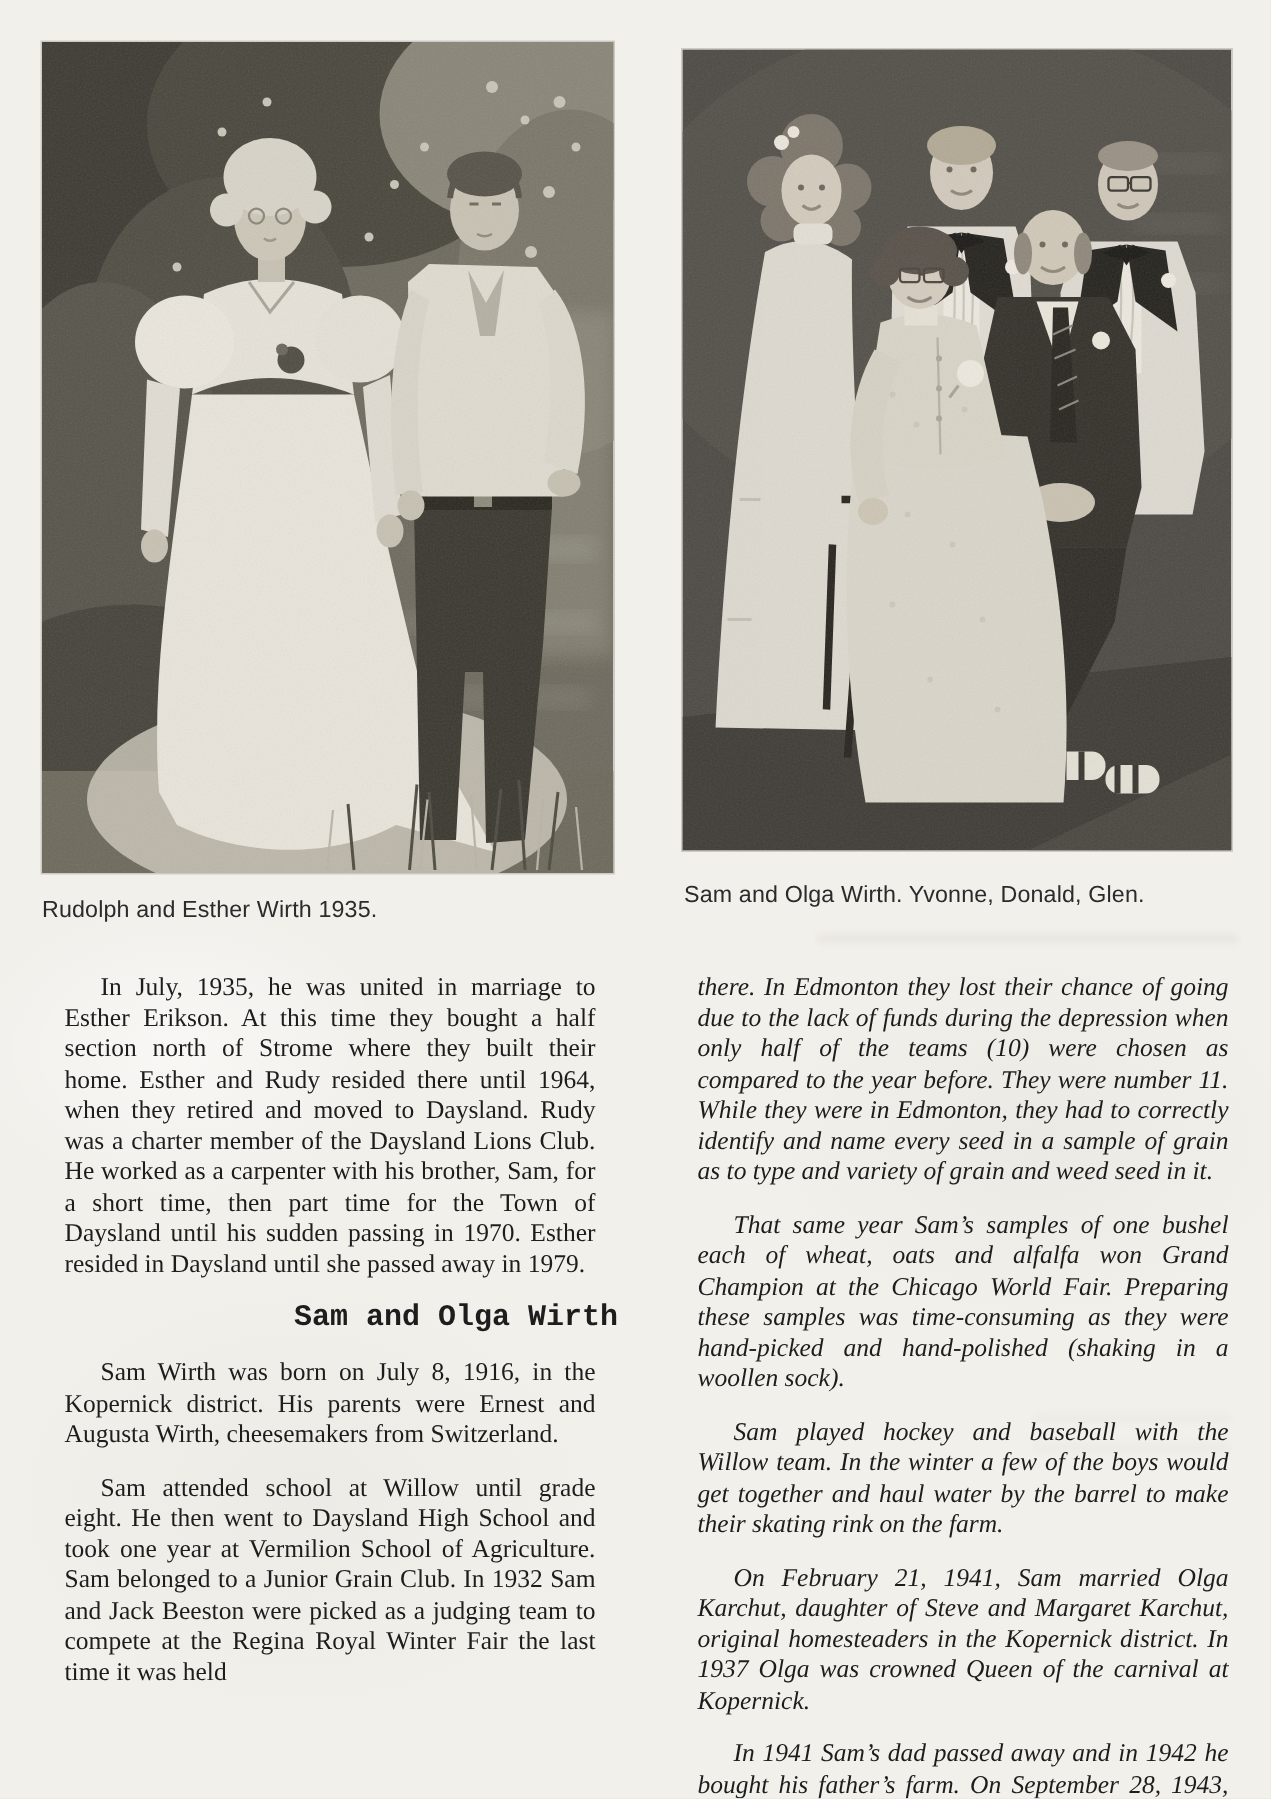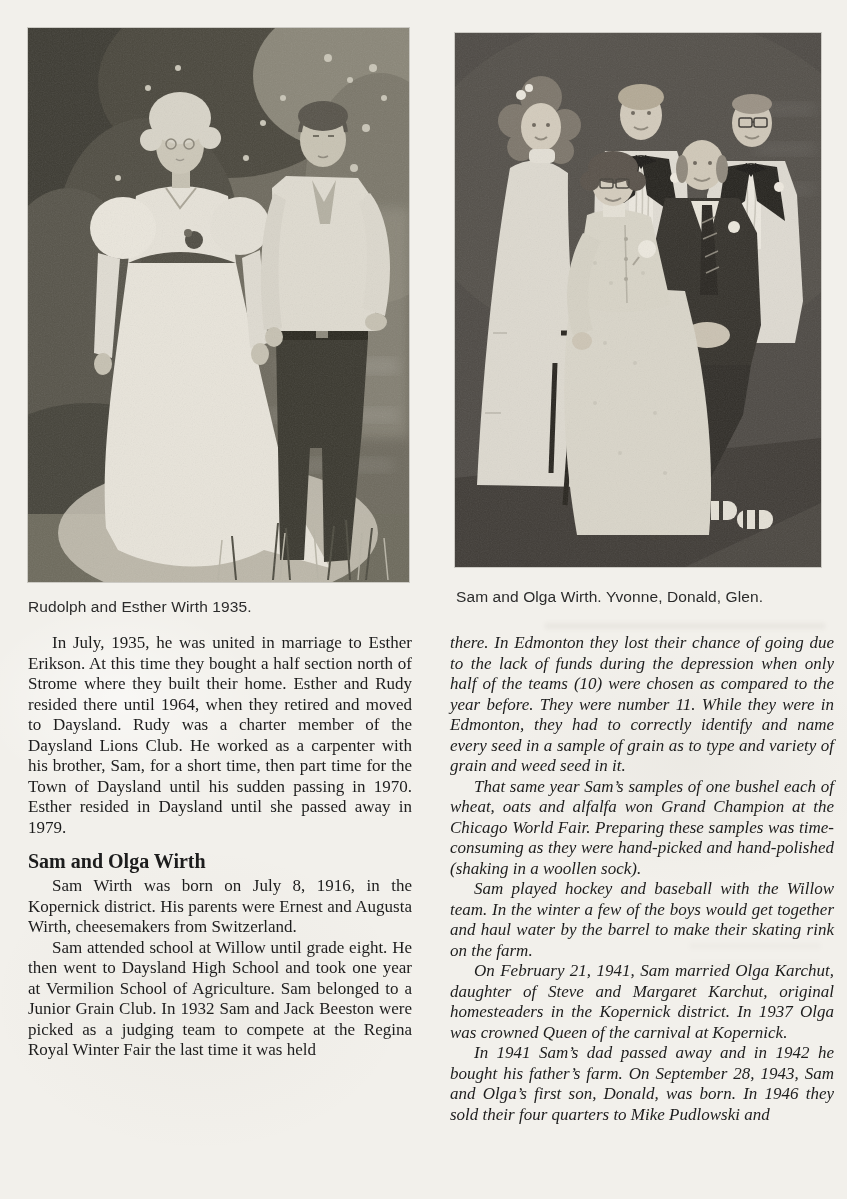--- a/index.html
+++ b/index.html
@@ -20,25 +20,25 @@
   .photo { position:absolute; box-shadow:0 0 0 1px rgba(90,88,80,0.25); }
   .photo svg { display:block; }
   .caption {
     position:absolute; font-family:"Liberation Sans", sans-serif;
     font-size:15.5px; color:#2b2b2b; letter-spacing:0.1px; white-space:nowrap;
   }
   .col {
     position:absolute; width:384px; font-size:17px; line-height:20.5px;
     text-align:justify; text-justify:inter-word;
   }
-  .col p { margin:0; text-indent:24px; }
+  .col p { margin:15px; text-indent:24px; }
   .col p.continuation { text-indent:0; }
   .col h2 {
     font-size:20px; line-height:22px; font-weight:bold;
-    margin:12px 0 4px 0; text-align:left;
+    margin:12px 0 4px 0; text-align:right;font-family:Liberation Mono, monospace;
   }
   .col-left { left:28px; top:633px; }
   .col-right { left:450px; top:633px;font-style:italic; }
   .page-num {
     position:absolute; left:0; top:1198px; width:100%;
     text-align:center; font-size:15px; color:#4c1d95;
   }
   .ghost {
     position:absolute; pointer-events:none; opacity:0.5; filter:blur(2px);
     background:repeating-linear-gradient(180deg,

